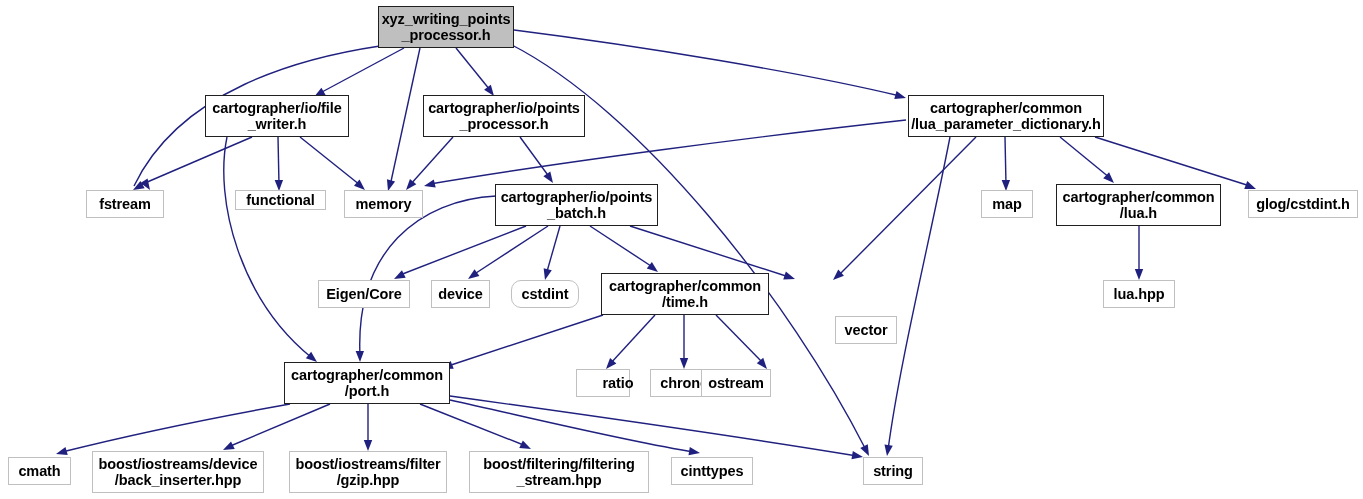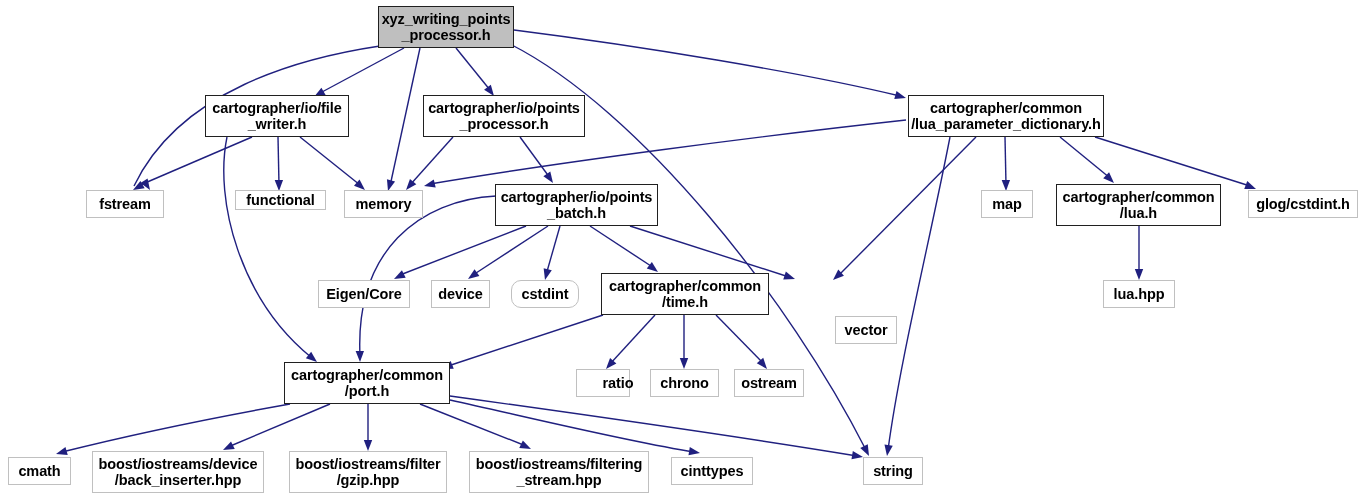--- a/index.html
+++ b/index.html
@@ -145,24 +145,24 @@
       <div class="node" style="left: 431px; top: 280px; width: 59px; height: 28px;">device</div>
       <div class="node" style="left: 511px; top: 280px; width: 68px; height: 28px; border-radius: 10px;">cstdint</div>
       <div class="node strong" style="left: 601px; top: 273px; width: 168px; height: 42px;">cartographer/common
 /time.h</div>
       <div class="node" style="left: 835px; top: 280px; width: 62px; height: 28px; margin-top: 36px;">vector</div>
       <div class="node" style="left: 1103px; top: 280px; width: 72px; height: 28px;">lua.hpp</div>
       <div class="node strong" style="left: 284px; top: 362px; width: 166px; height: 42px;">cartographer/common
 /port.h</div>
       <div class="node" style="left: 576px; top: 369px; width: 54px; height: 28px; padding-left: 30px;">ratio</div>
       <div class="node" style="left: 650px; top: 369px; width: 69px; height: 28px;">chrono</div>
-      <div class="node" style="left: 734px; top: 369px; width: 70px; height: 28px;">ostream</div>
+      <div class="node" style="left: 701px; top: 369px; width: 70px; height: 28px;">ostream</div>
       <div class="node" style="left: 8px; top: 457px; width: 63px; height: 28px;">cmath</div>
       <div class="node" style="left: 92px; top: 451px; width: 172px; height: 42px;">boost/iostreams/device
 /back_inserter.hpp</div>
       <div class="node" style="left: 289px; top: 451px; width: 158px; height: 42px;">boost/iostreams/filter
 /gzip.hpp</div>
-      <div class="node" style="left: 469px; top: 451px; width: 180px; height: 42px;">boost/iostreams/filtering
+      <div class="node" style="left: 469px; top: 451px; width: 180px; height: 42px;">boost/filtering/filtering
 _stream.hpp</div>
       <div class="node" style="left: 671px; top: 457px; width: 82px; height: 28px;">cinttypes</div>
       <div class="node" style="left: 863px; top: 457px; width: 60px; height: 28px;">string</div>
     </div>
 </div>
 
 </body></html>

